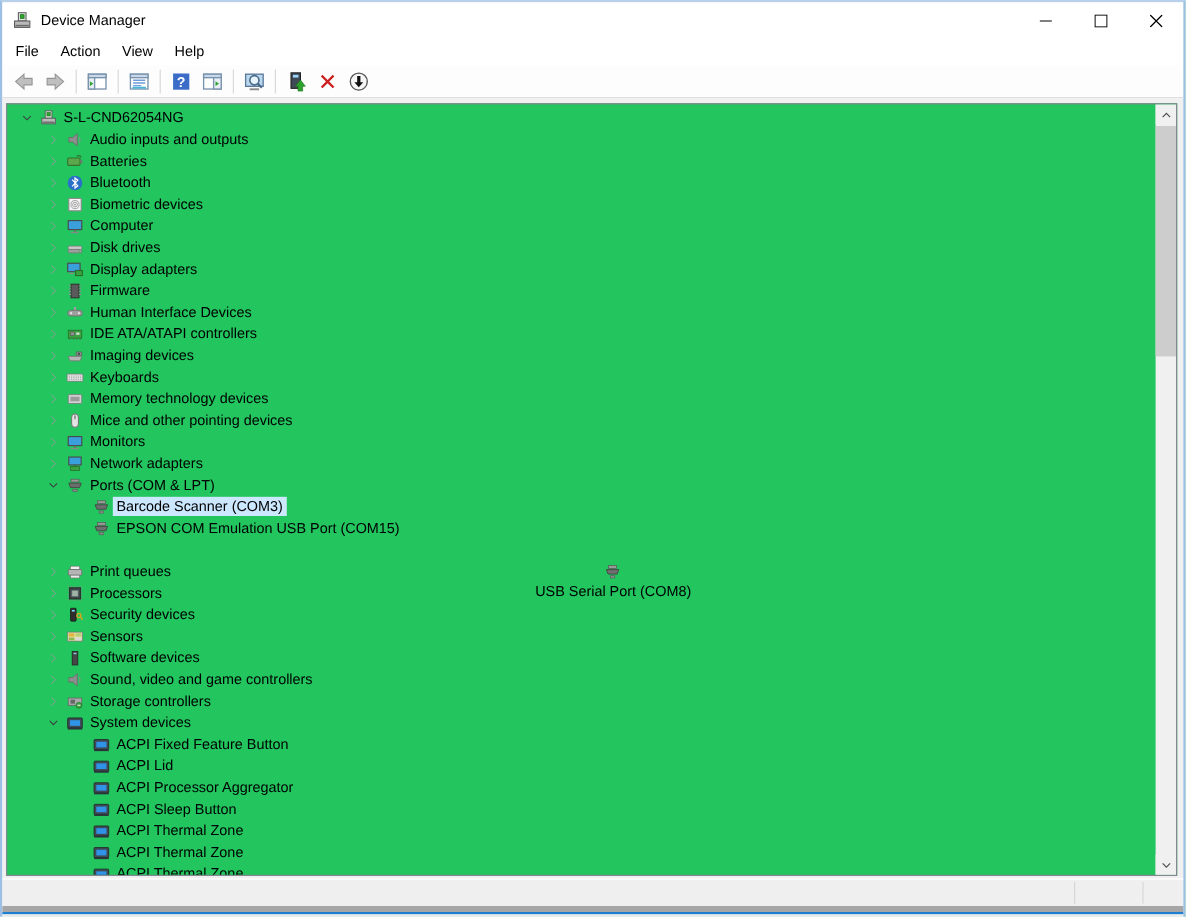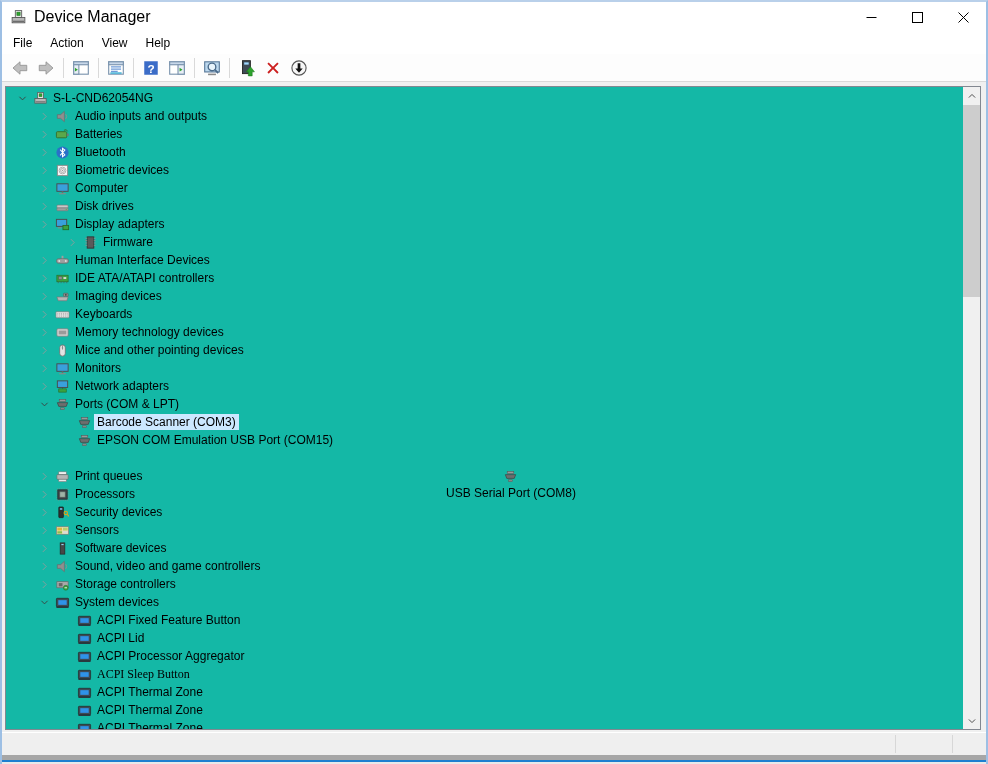--- a/index.html
+++ b/index.html
@@ -10,36 +10,36 @@
     -webkit-font-smoothing:antialiased;
   }
   .window{
     position:absolute;inset:0;box-sizing:border-box;
     border-left:2px solid #9dbfe4;border-right:2px solid #9dbfe4;border-top:2px solid #b9d0ea;
     display:flex;flex-direction:column;background:#fff;
   }
   
   .titlebar{height:30px;background:#fff;display:flex;align-items:center;padding-left:7px;flex:0 0 auto;}
   .app-icon{width:18px;height:18px;display:flex;align-items:center;justify-content:center;margin-right:7px;}
-  .title{font-size:16px;color:#000;}
+  .title{font-size:12px;color:#000;}
   .win-controls{margin-left:auto;display:flex;height:100%;}
   .win-btn{width:46px;height:100%;display:flex;align-items:center;justify-content:center;cursor:default;}
   
   .menubar{height:22px;background:#fff;display:flex;align-items:center;padding-left:2px;flex:0 0 auto;}
   .menu-item{font-size:12px;color:#000;padding:3px 9px;cursor:default;}
   
   .toolbar{height:27px;background:#fdfdfd;border-bottom:1px solid #d9d9d9;display:flex;align-items:center;padding-left:5px;flex:0 0 auto;}
   .tb-btn{width:24px;height:24px;display:flex;align-items:center;justify-content:center;margin:0 1px;cursor:default;}
   .tb-btn.disabled{opacity:.95;}
   .tb-sep{width:1px;height:20px;background:#d9d9d9;margin:0 4px;}
   
   .content{flex:1 1 auto;background:#f0f0f0;position:relative;min-height:0;}
   .treepanel{
     position:absolute;left:3px;right:5px;top:4px;bottom:2px;
-    background:#14b8a6;border:1px solid #828790;overflow:hidden;padding-left:30px;
+    background:#22c55e;border:1px solid #828790;overflow:hidden;padding-left:30px;
   }
   .tree{position:absolute;left:0;top:0;right:17px;bottom:0;overflow:hidden;padding-top:2px;}
   .tree-row{height:18px;display:flex;align-items:center;white-space:nowrap;}
   .chev{width:17px;height:18px;display:inline-flex;align-items:center;justify-content:center;flex:0 0 auto;}
   .ticon{width:18px;height:18px;display:inline-flex;align-items:center;justify-content:center;flex:0 0 auto;}
   .tlabel{font-size:12px;color:#000;padding:1px 3px;margin-left:1px;}
   .tree-row.selected .tlabel{background:#cce8ff;}
   
   .vscroll{position:absolute;right:0;top:0;bottom:0;width:17px;background:#f0f0f0;display:flex;flex-direction:column;}
   .scroll-btn{height:17px;flex:0 0 auto;display:flex;align-items:center;justify-content:center;background:#f0f0f0;}
@@ -313,21 +313,21 @@
             </span>
             <span class="ticon">
               <svg viewBox="0 0 16 16" width="15" height="15">
                 <rect x="1.5" y="2.5" width="11" height="7.5" fill="#39a0dc" stroke="#4a4a4a"></rect>
                 <rect x="3" y="11" width="4" height="1.2" fill="#8a8a8a"></rect>
                 <rect x="8.5" y="9" width="6" height="4.5" fill="#3aa23f" stroke="#256d29"></rect>
               </svg>
             </span>
             <span class="tlabel">Display adapters</span>
           </div>
-          <div class="tree-row" style="padding-left: 30px; margin-left: 28px;">
+          <div class="tree-row" style="padding-left: 30px;">
             <span class="chev">
               <svg viewBox="0 0 16 16" width="11" height="11">
                 <path d="M5.5 3 L10.5 8 L5.5 13" stroke="#9a9a9a" stroke-width="1.2" fill="none"></path>
               </svg>
             </span>
             <span class="ticon">
               <svg viewBox="0 0 16 16" width="15" height="15">
                 <rect x="4.5" y="2" width="7" height="12" fill="#5a5a5a" stroke="#333"></rect>
                 <path d="M4.5 3.5 h-2 M4.5 6 h-2 M4.5 8.5 h-2 M4.5 11 h-2 M13.5 3.5 h-2 M13.5 6 h-2 M13.5 8.5 h-2 M13.5 11 h-2" stroke="#8f8f8f" stroke-width="0.9"></path>
               </svg>
@@ -650,21 +650,21 @@
             <span class="chev"></span>
             <span class="ticon">
               <svg viewBox="0 0 16 16" width="15" height="15">
                 <rect x="1.5" y="3.5" width="13" height="9" rx="0.8" fill="#3e4a56" stroke="#222" stroke-width="0.7"></rect>
                 <rect x="3.5" y="5.5" width="9" height="5" fill="#2f93e8"></rect>
                 <rect x="1.5" y="12.2" width="13" height="1.6" fill="#2a323a"></rect>
               </svg>
             </span>
             <span class="tlabel">ACPI Processor Aggregator</span>
           </div>
-          <div class="tree-row" style="padding-left: 52px; font-family: Liberation Serif, serif;">
+          <div class="tree-row" style="padding-left: 52px;">
             <span class="chev"></span>
             <span class="ticon">
               <svg viewBox="0 0 16 16" width="15" height="15">
                 <rect x="1.5" y="3.5" width="13" height="9" rx="0.8" fill="#3e4a56" stroke="#222" stroke-width="0.7"></rect>
                 <rect x="3.5" y="5.5" width="9" height="5" fill="#2f93e8"></rect>
                 <rect x="1.5" y="12.2" width="13" height="1.6" fill="#2a323a"></rect>
               </svg>
             </span>
             <span class="tlabel">ACPI Sleep Button</span>
           </div>

